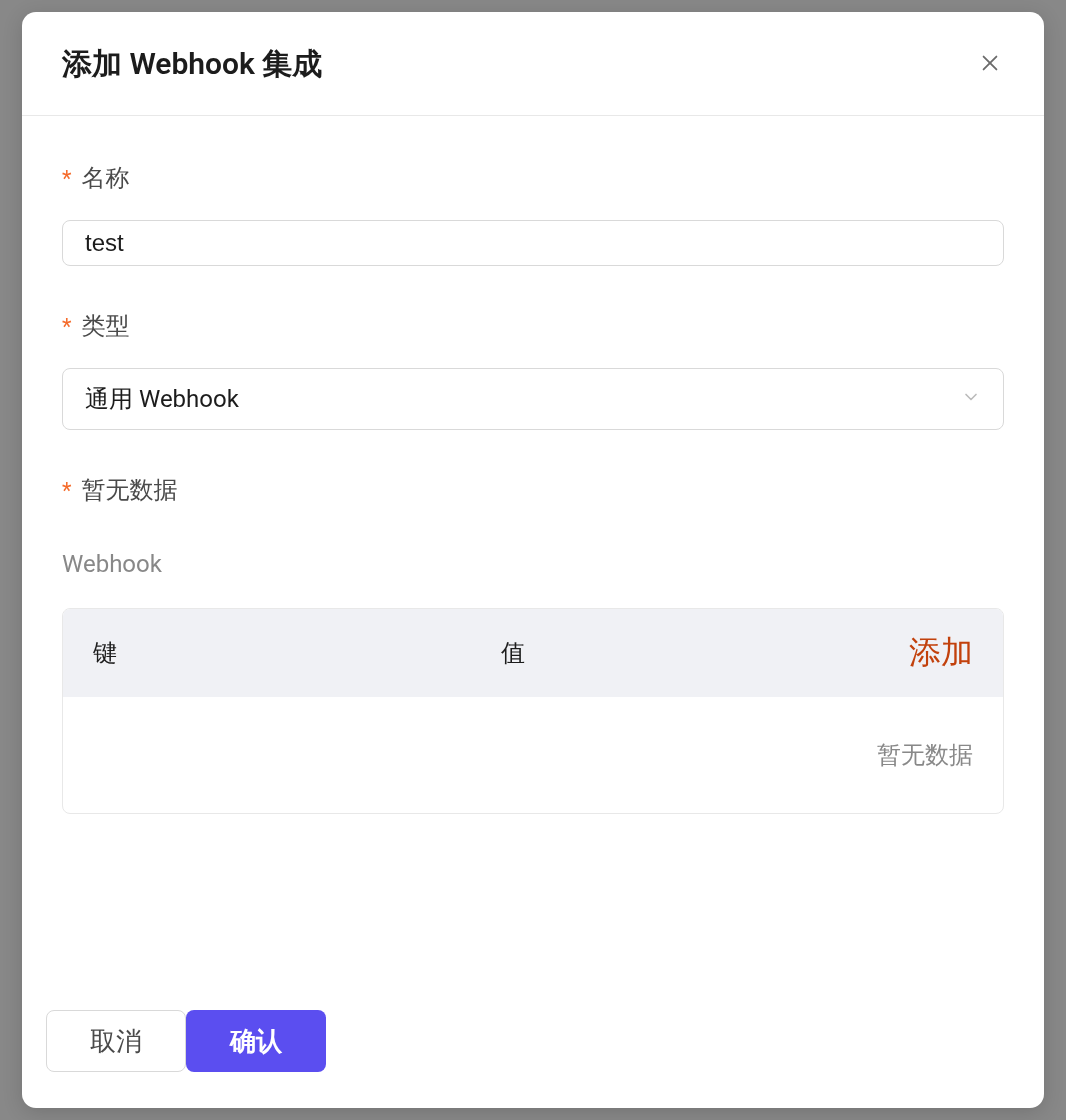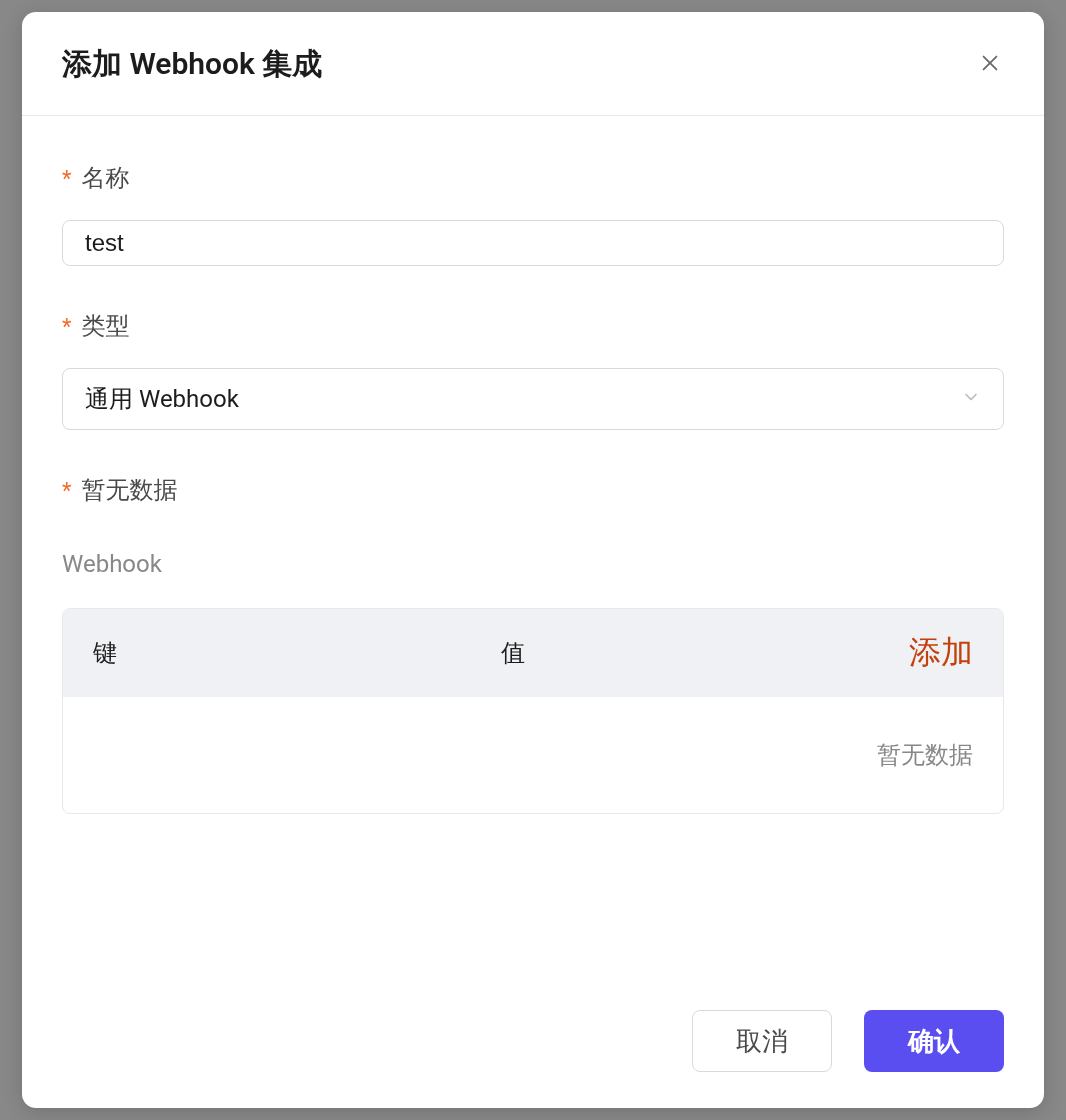--- a/index.html
+++ b/index.html
@@ -142,23 +142,22 @@
       padding: 42px 30px;
       text-align: center;
     }
     .empty-text {
       font-size: 24px;
       color: #888;
       text-align: right;
     }
     .modal-footer {
       display: flex;
-      justify-content: flex-end;
-      gap: 32px;
-      padding: 30px 40px 36px 40px;
+      justify-content: flex-start;
+      padding: 30px 40px 36px 24px;
     }
     .btn {
       height: 62px;
       padding: 0 40px;
       border-radius: 8px;
       font-size: 26px;
       cursor: pointer;
       display: flex;
       align-items: center;
       justify-content: center;

